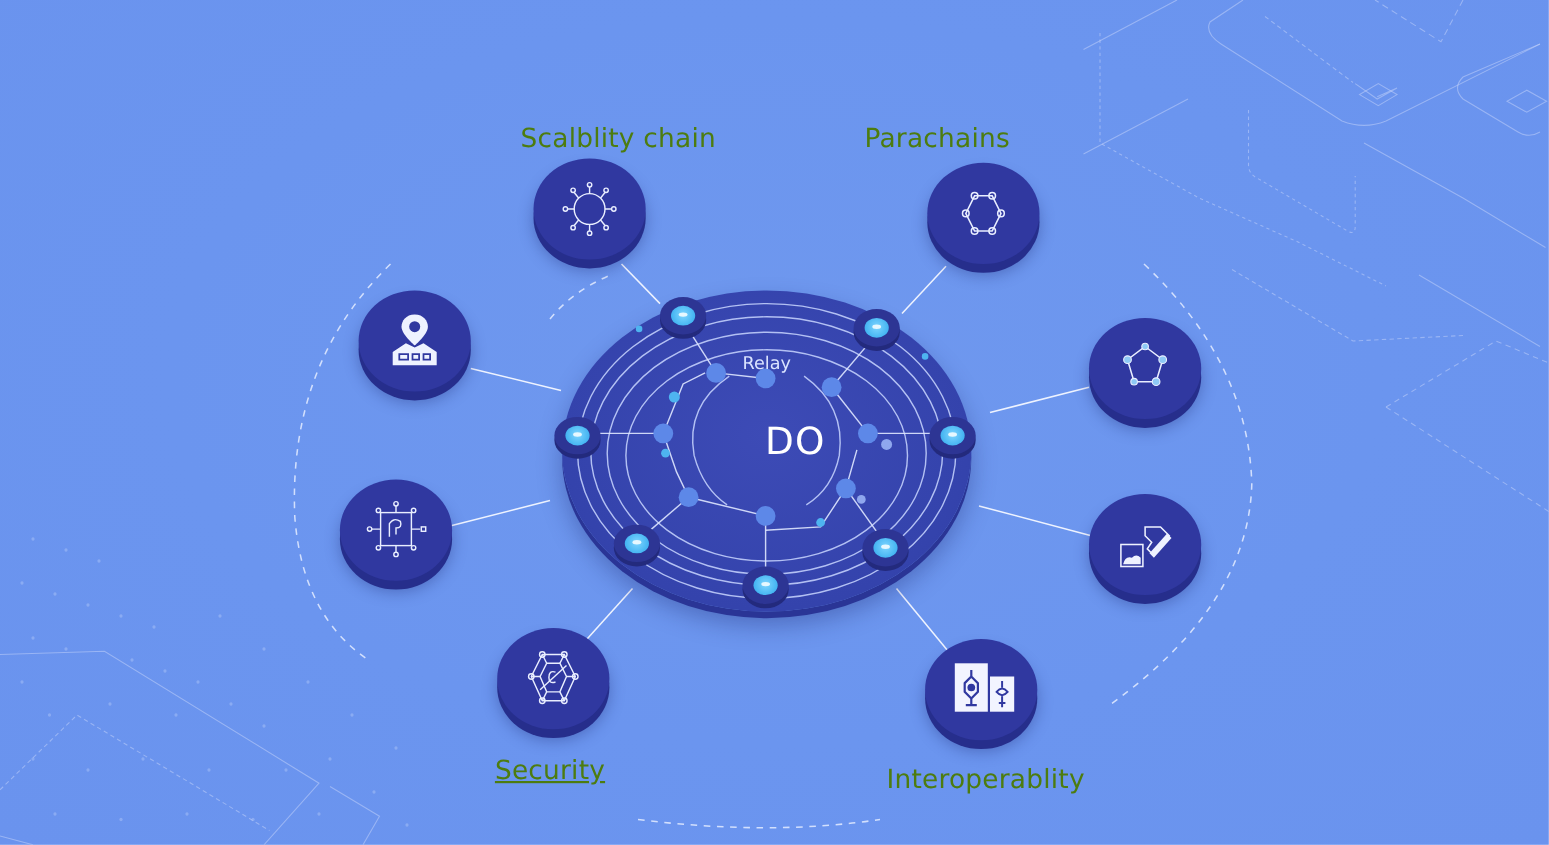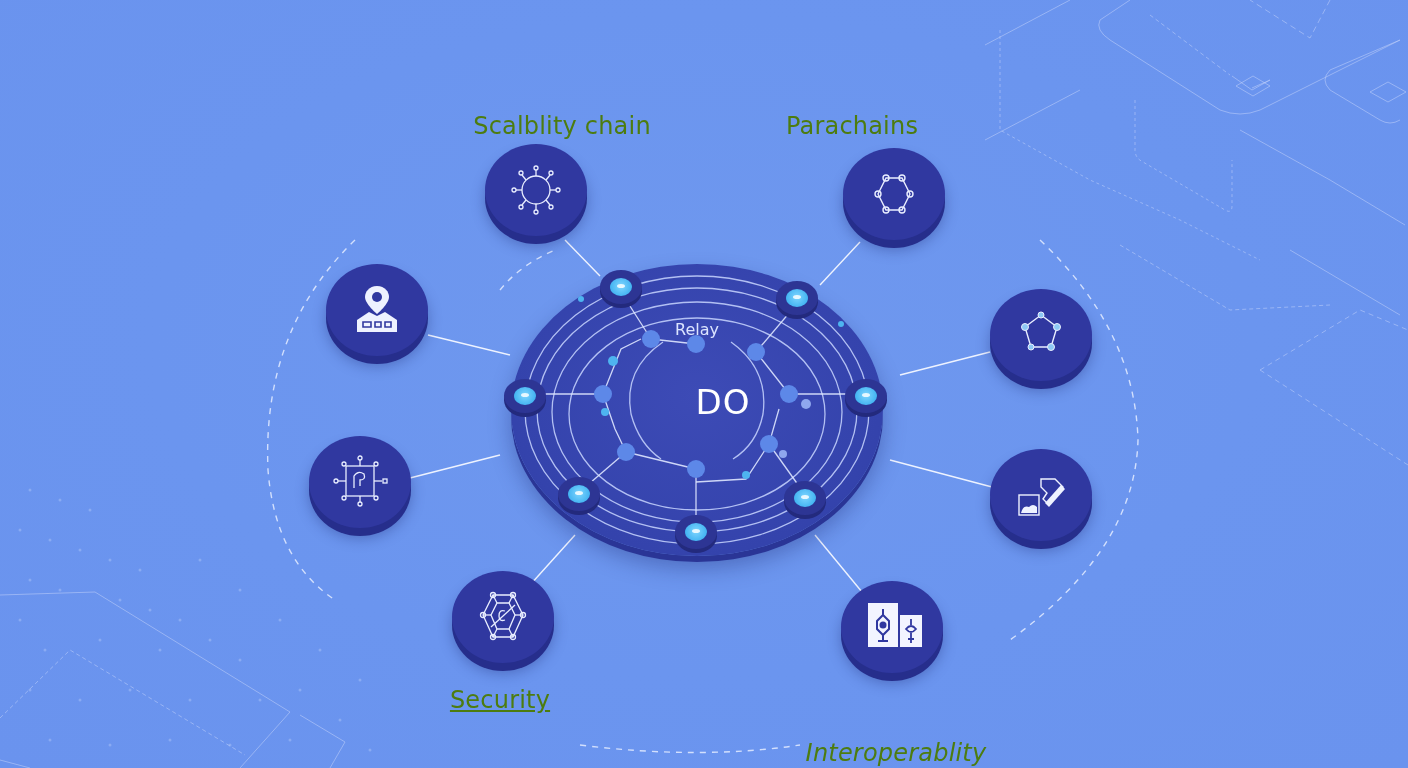--- a/index.html
+++ b/index.html
@@ -335,15 +335,15 @@
 
   <div class="node" style="left:892px; top:627px;">
     <svg viewBox="0 0 64 56">
       <rect x="8" y="4" width="30" height="44" fill="#f2f4ff"></rect>
       <rect x="40" y="16" width="22" height="32" fill="#f2f4ff"></rect>
       <path d="M23 10 L23 16 M17 22 L23 16 L29 22 L29 30 L23 36 L17 30 Z M23 36 L23 42 M18 42 L28 42" fill="none" stroke="#3038a0" stroke-width="2"></path>
       <circle cx="23" cy="26" r="3.5" fill="#3038a0"></circle>
       <path d="M51 20 L51 26 M46 30 Q51 24 56 30 Q51 36 46 30 Z M51 34 L51 44 M48 40 L54 40" fill="none" stroke="#3038a0" stroke-width="1.8"></path>
     </svg>
   </div>
-  <span class="label" style="left:896px; top:739px;font-style:italic;">Interoperablity</span>
+  <span class="label" style="left:896px; top:694px;">Interoperablity</span>
 
 </div>
 
 </body></html>

